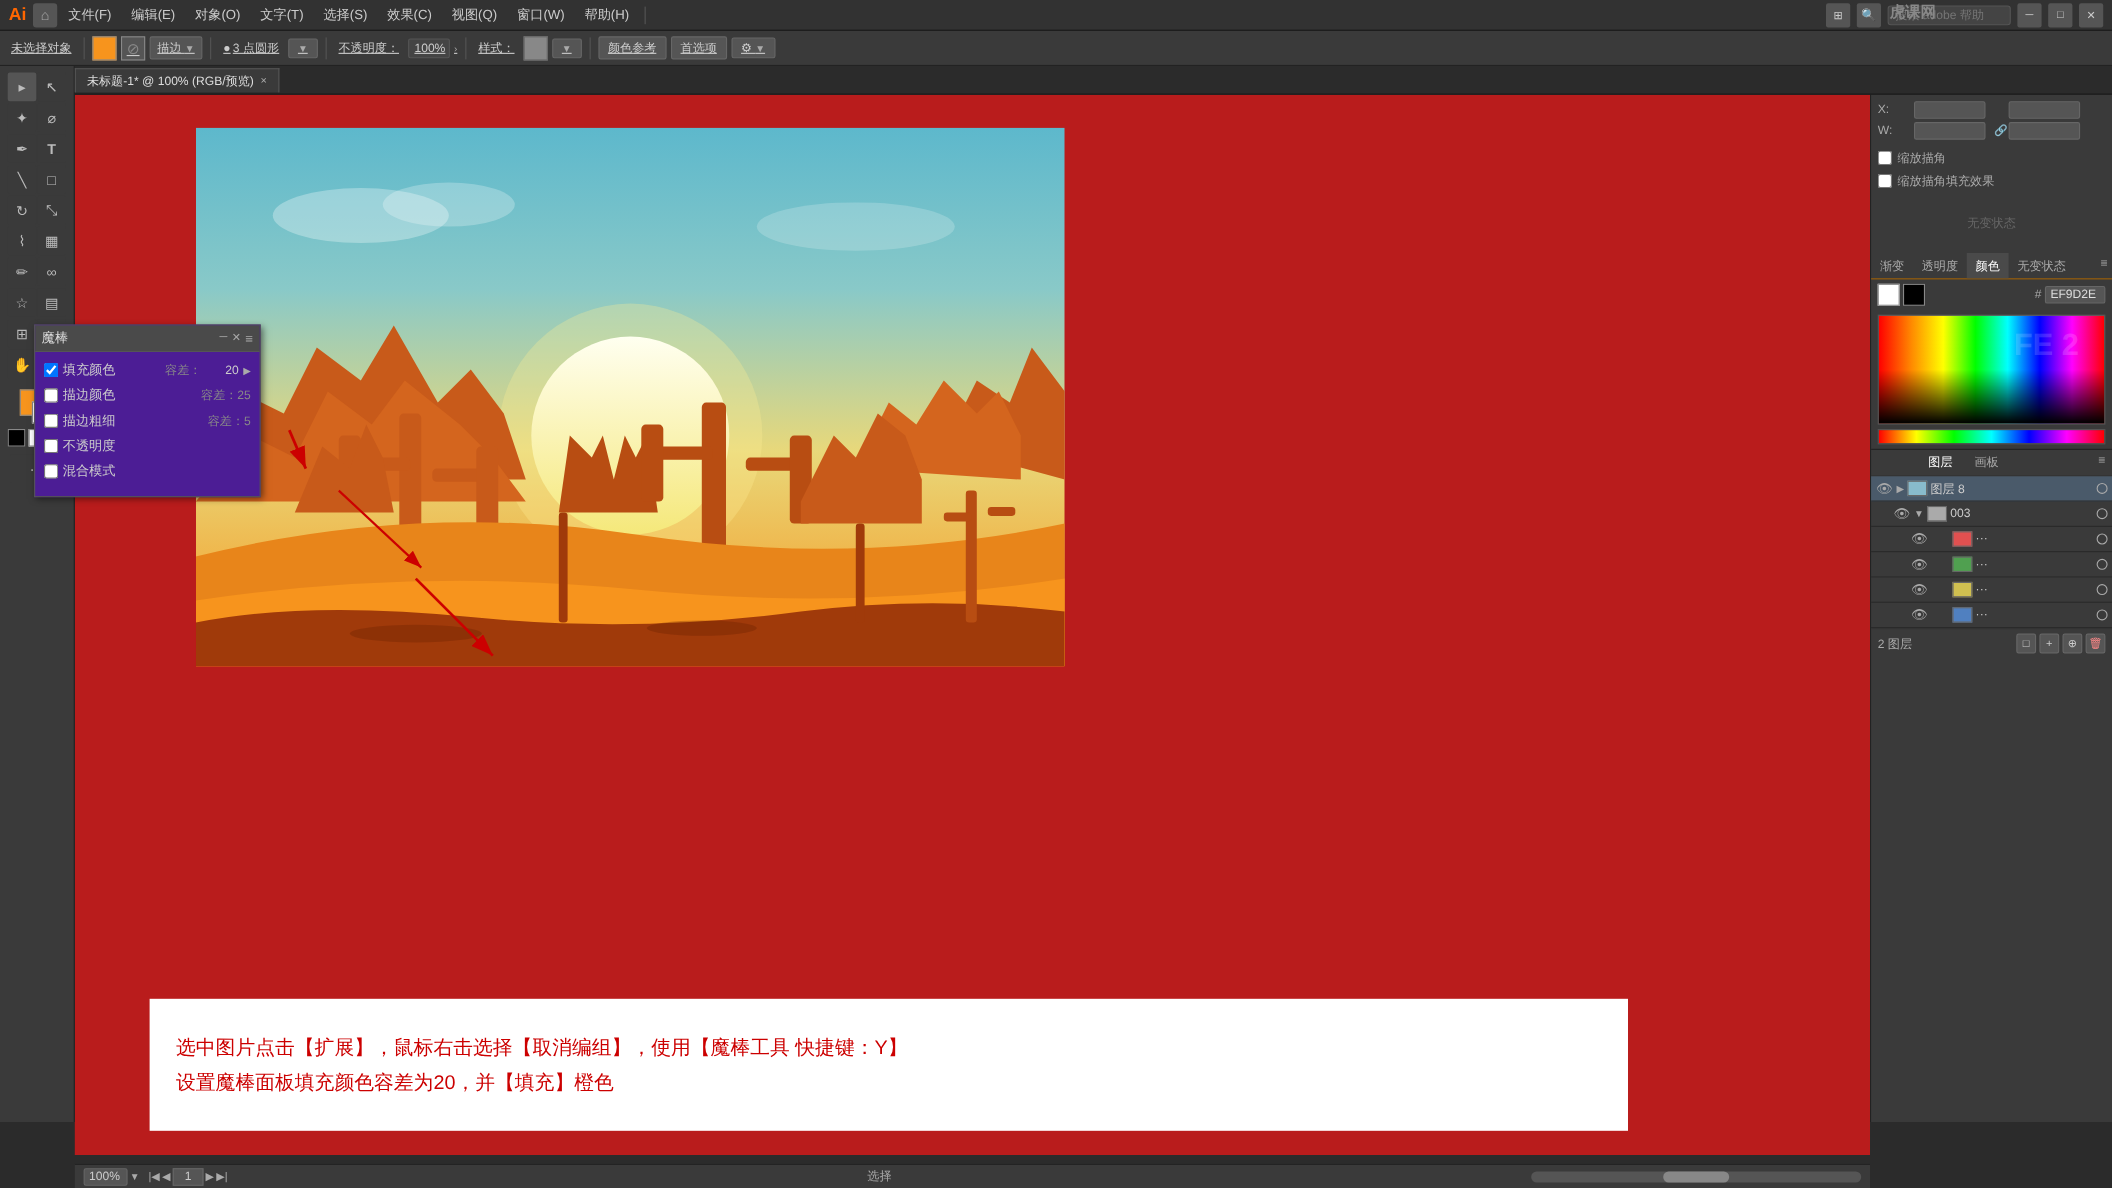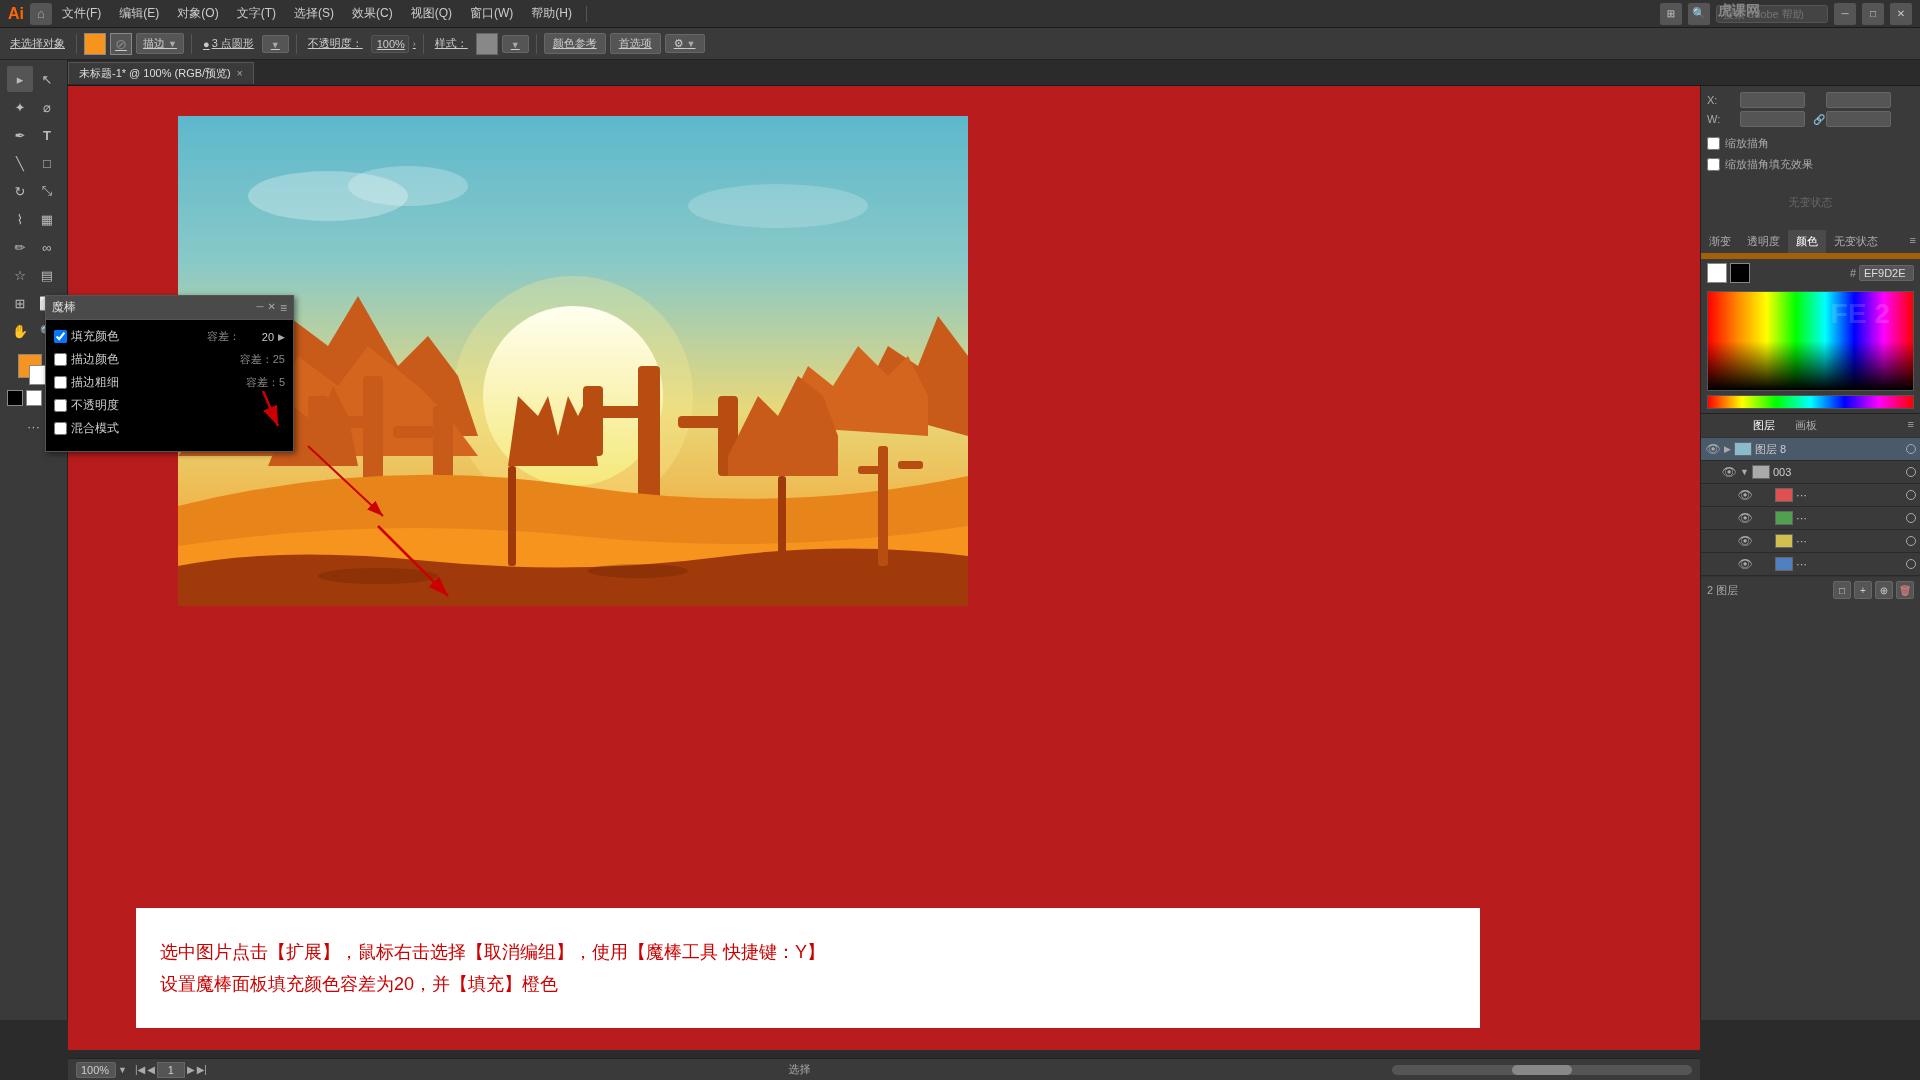--- a/index.html
+++ b/index.html
@@ -262,23 +262,23 @@
 
     
     .desert-bg {
       width: 100%; height: 100%;
     }
 
     
     #magic-wand-panel {
       position: absolute;
       top: 295px;
-      left: 45px;
-      width: 249px;
-      background: #000000;
+      left: 31px;
+      width: 206px;
+      background: #4c1d95;
       border: 1px solid #555;
       z-index: 200;
       box-shadow: 2px 2px 6px rgba(0,0,0,0.5);
     }
     .panel-titlebar {
       background: #4a4a4a;
       padding: 3px 6px;
       display: flex;
       align-items: center;
       justify-content: space-between;
@@ -424,21 +424,21 @@
       font-size: 11px;
       color: #aaa;
     }
 
     
     .color-section {
       border-bottom: 1px solid #222;
     }
     .color-tabs {
       display: flex;
-      border-bottom: 6px solid #a16207;
+      border-bottom: 1px solid #a16207;
     }
     .color-tab {
       padding: 4px 8px;
       font-size: 11px;
       color: #aaa;
       cursor: pointer;
     }
     .color-tab.active { color: #fff; background: #4a4a4a; }
     .color-palette-row {
       display: flex;

